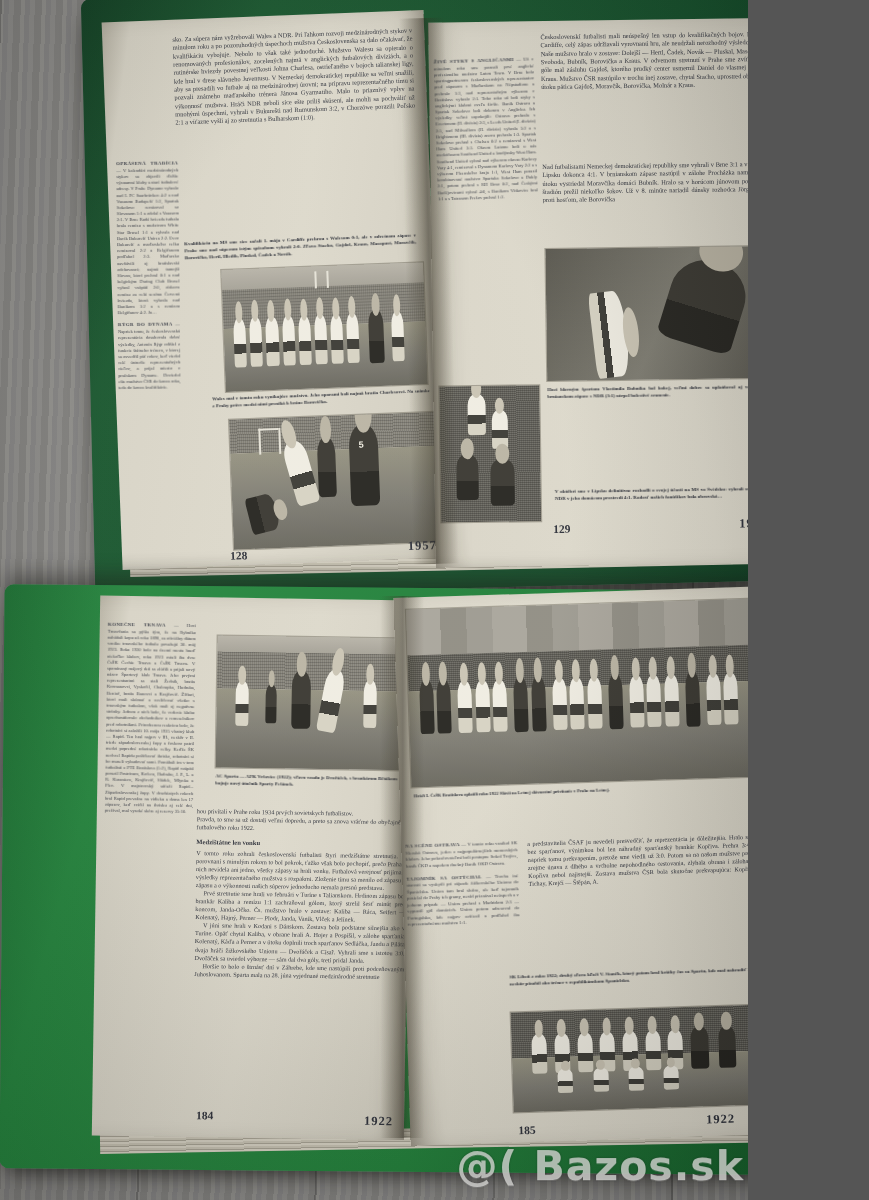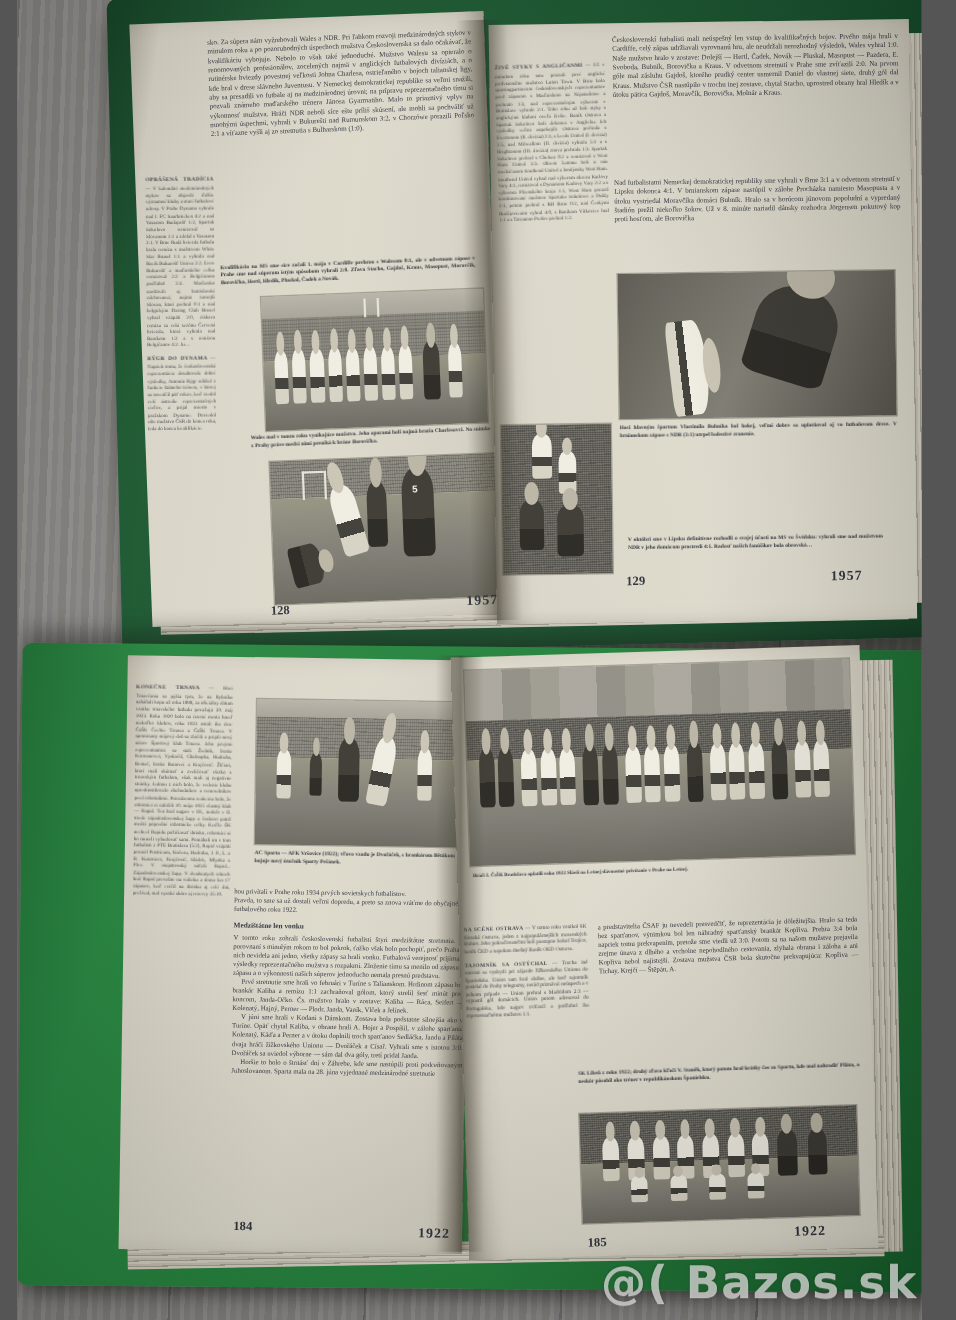--- a/index.html
+++ b/index.html
@@ -1,21 +1,21 @@
 <!DOCTYPE html>
 <html><head>
 <meta charset="utf-8">
 <style>
   html,body{margin:0;padding:0;background:#555;}
-  .scene{position:relative;width:822px;height:1200px;overflow:hidden;
+  .scene{position:relative;width:748px;height:1200px;overflow:hidden;
     font-family:"Liberation Serif","DejaVu Serif",serif;
     background:
       repeating-linear-gradient(92deg, rgba(0,0,0,.22) 0 2px, transparent 2px 178px),
       repeating-linear-gradient(92deg, #8e8d89 0 4px, #828180 4px 9px, #8a8986 9px 14px, #7f7e7b 14px 21px),
-      #868582; margin-left: 16px;}
+      #868582;}
   .light-strip{position:absolute;right:0;top:0;width:26px;height:560px;
     background:linear-gradient(90deg,rgba(255,255,255,.05),rgba(230,230,226,.45));}
   
   .cover{position:absolute;border-radius:9px;}
   .page{position:absolute;}
   .page .inner{position:absolute;inset:0;}
   .edges{position:absolute;background:repeating-linear-gradient(90deg,#d3cebf 0 2px,#a39e8f 2px 3px,#c4bfaf 3px 5px);}
   .edges.h{background:repeating-linear-gradient(0deg,#d3cebf 0 2px,#a39e8f 2px 3px,#c4bfaf 3px 5px);}
   .gutter{position:absolute;background:linear-gradient(90deg,transparent 0,rgba(45,40,25,.34) 42%,rgba(30,26,15,.42) 52%,rgba(45,40,25,.30) 62%,transparent 100%);}
   

